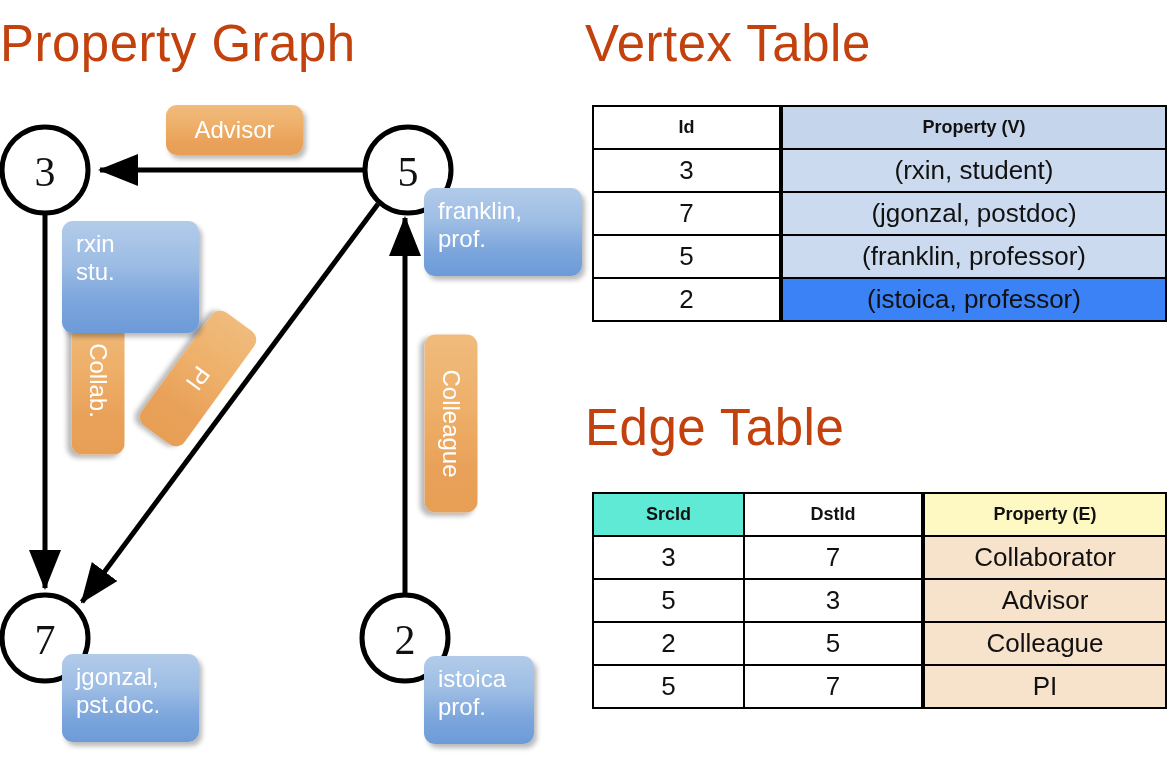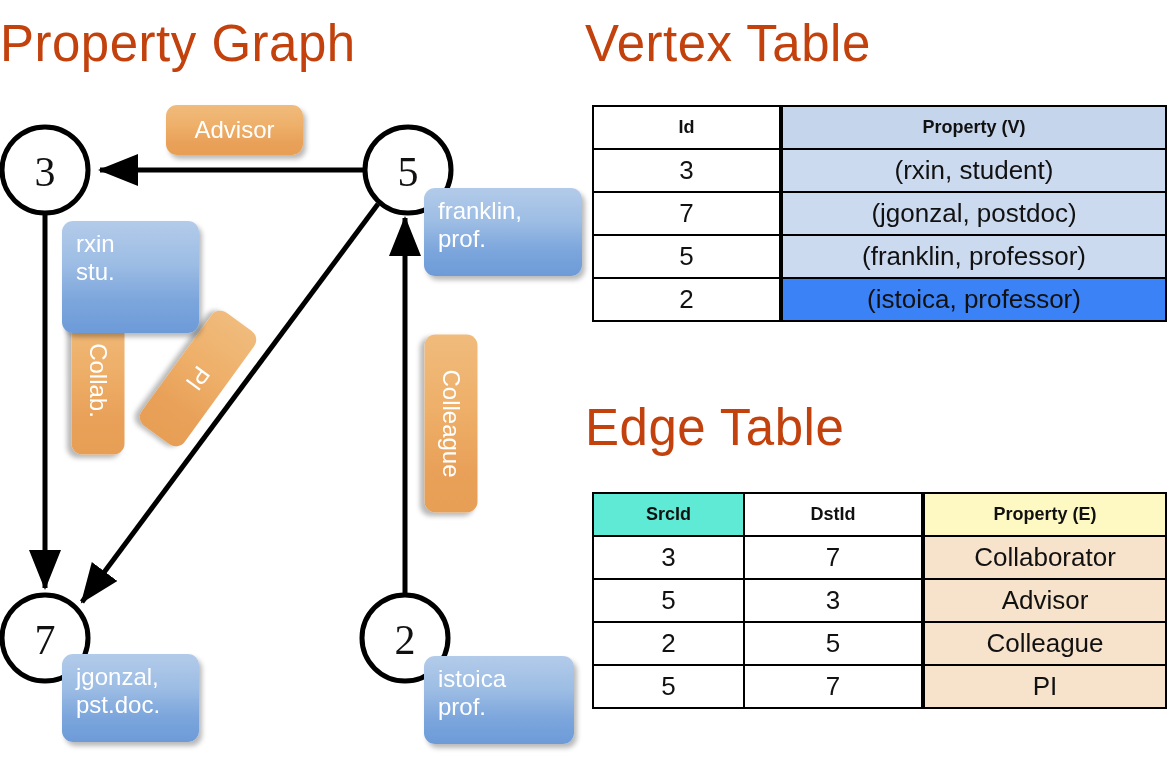--- a/index.html
+++ b/index.html
@@ -148,21 +148,21 @@
     <div class="chip blue" style="left:424px;top:188px;width:158px;height:88px;">
       <span class="ln">franklin,</span>
       <span class="ln">prof.</span>
     </div>
 
     <div class="chip blue" style="left:62px;top:654px;width:137px;height:88px;">
       <span class="ln">jgonzal,</span>
       <span class="ln">pst.doc.</span>
     </div>
 
-    <div class="chip blue" style="left:424px;top:656px;width:150px;height:88px;">
+    <div class="chip blue" style="left:424px;top:656px;width:110px;height:88px;">
       <span class="ln">istoica</span>
       <span class="ln">prof.</span>
     </div>
 
     <div class="chip orange" style="left:166px;top:105px;width:137px;height:50px;display:flex;align-items:center;justify-content:center;padding:0;">
       <span>Advisor</span>
     </div>
 
     <div class="rot" style="left:24px;top:354px;width:148px;height:53px;transform:rotate(90deg);transform-origin:center center;">
       <span>Collab.</span>

